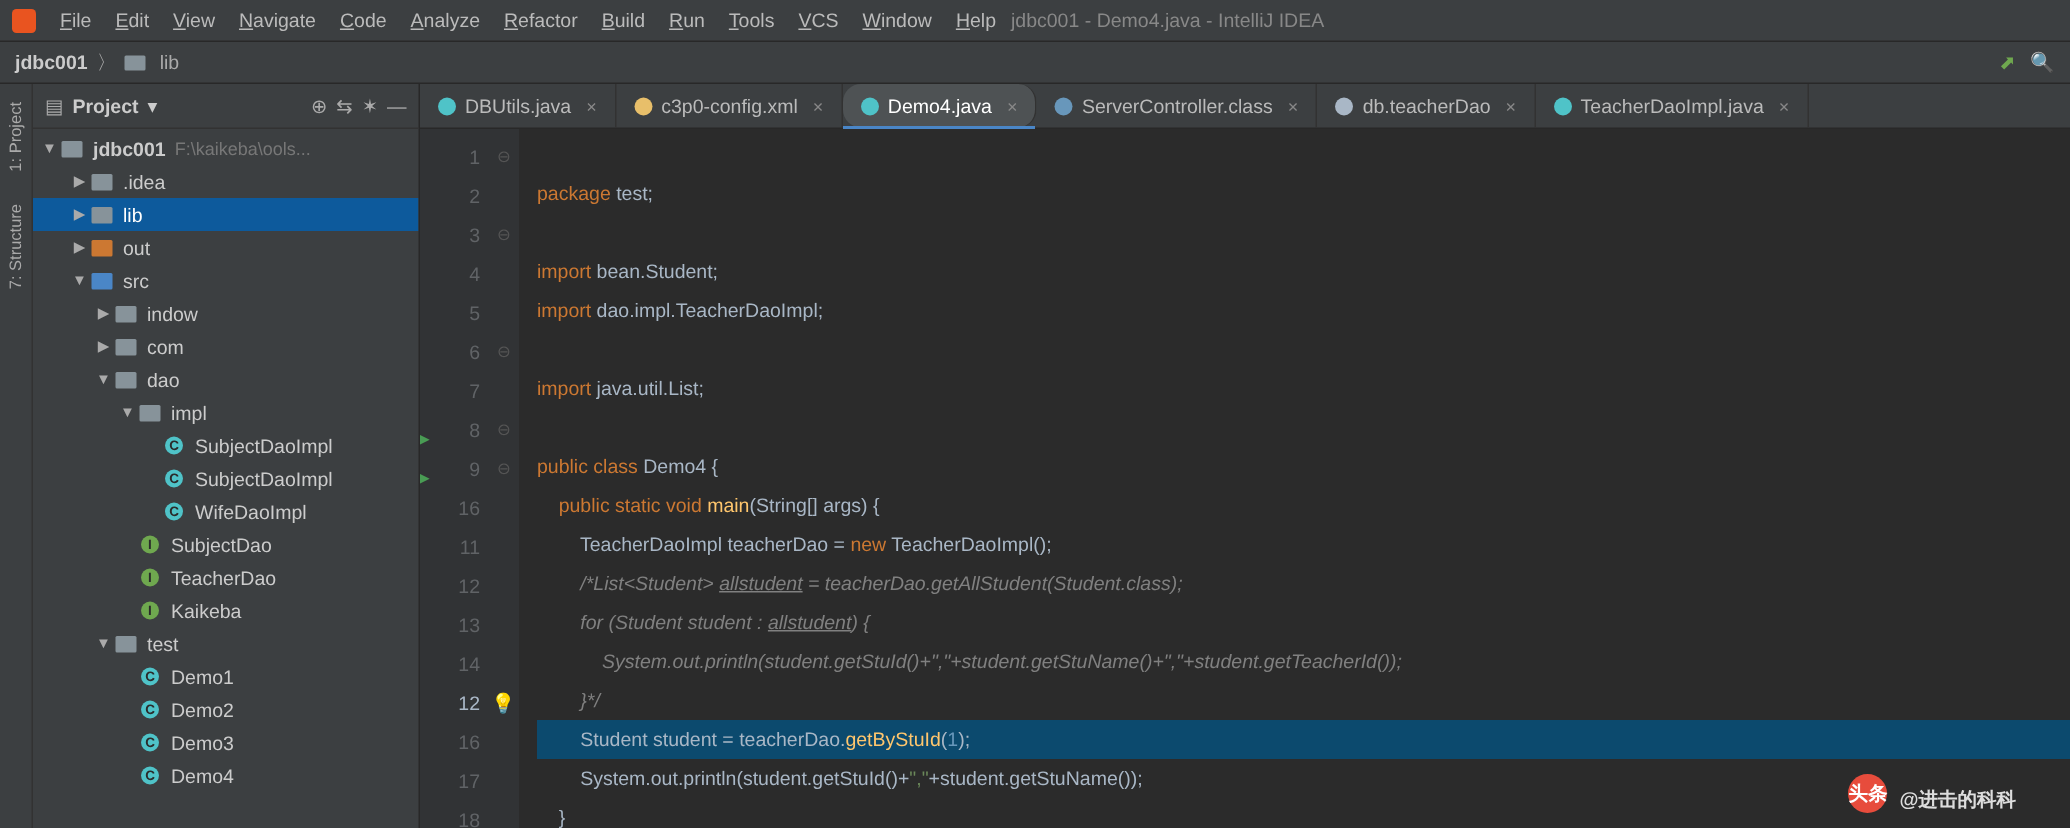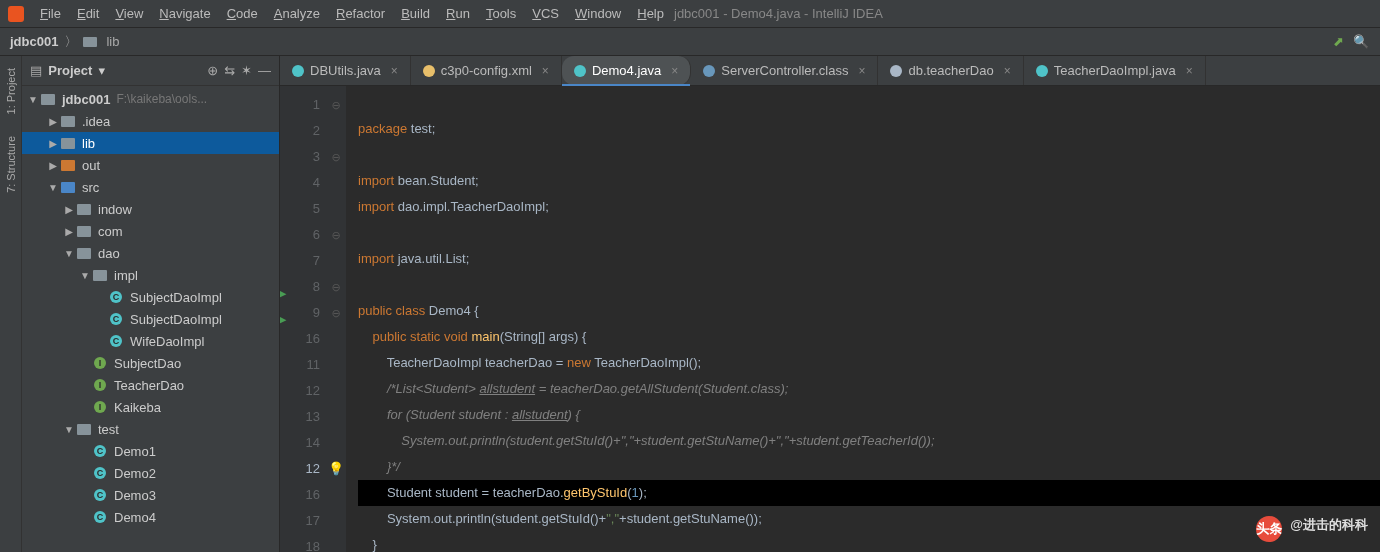--- a/index.html
+++ b/index.html
@@ -56,33 +56,33 @@
 .gutter { width: 46px; background: #313335; text-align: right; color: #606366; padding: 6px 6px 0 0; line-height: 26px; position: relative; }
 .gutter .ln { height: 26px; position: relative; }
 .gutter .ln .run-marker { position: absolute; left: -2px; top: 6px; color: #499c54; font-size: 11px; }
 .gutter .ln.hl { color: #a9b7c6; }
 .gutter-extra { width: 20px; background: #313335; padding-top: 6px; line-height: 26px; }
 .gutter-extra .gx { height: 26px; display: flex; align-items: center; justify-content: center; color: #555; font-size: 11px; }
 .gutter-extra .bulb { color: #f0a732; font-size: 13px; }
 
 .code { flex: 1; padding: 6px 0 0 12px; line-height: 26px; color: #a9b7c6; white-space: pre; overflow: hidden; margin-top: 24px; }
 .code .line { height: 26px; }
-.code .line.hl { background: #000000; }
+.code .line.hl { background: #0c4a6e; }
 .kw { color: #cc7832; }
 .str { color: #6a8759; }
 .cm { color: #808080; font-style: italic; }
 .fn { color: #ffc66d; }
 .num { color: #6897bb; }
 .underline { text-decoration: underline; text-decoration-color: #808080; }
 
 .watermark { position: absolute; right: 18px; top: 52px; text-align: right; pointer-events: none; }
 .watermark .brand { font-size: 44px; font-weight: 800; color: #1a9cd6; letter-spacing: 1px; display: flex; align-items: center; gap: 4px; }
 .watermark .brand .play { width: 44px; height: 44px; background: #1a9cd6; clip-path: polygon(20% 10%, 85% 50%, 20% 90%); }
 .watermark .sub { font-size: 28px; color: #1a9cd6; font-weight: 700; letter-spacing: 4px; }
-.attrib { position: absolute; right: 12px; bottom: 10px; color: #ddd; font-size: 24px; font-weight: 600; display: flex; align-items: flex-start; gap: 8px; }
+.attrib { position: absolute; right: 36px; bottom: 10px; color: #ddd; font-size: 24px; font-weight: 600; display: flex; align-items: flex-end; gap: 8px; }
 .attrib .dot { width: 26px; height: 26px; border-radius: 50%; background: #e74c3c; color: #fff; display: flex; align-items: center; justify-content: center; font-size: 13px; }
 </style>
 </head>
 <body>
 
 <div class="menubar">
   <div class="logo"></div>
   <div id="menu-holder" style="display: flex;">
       <span class="menu-item"><u>F</u>ile</span>
       <span class="menu-item"><u>E</u>dit</span>

